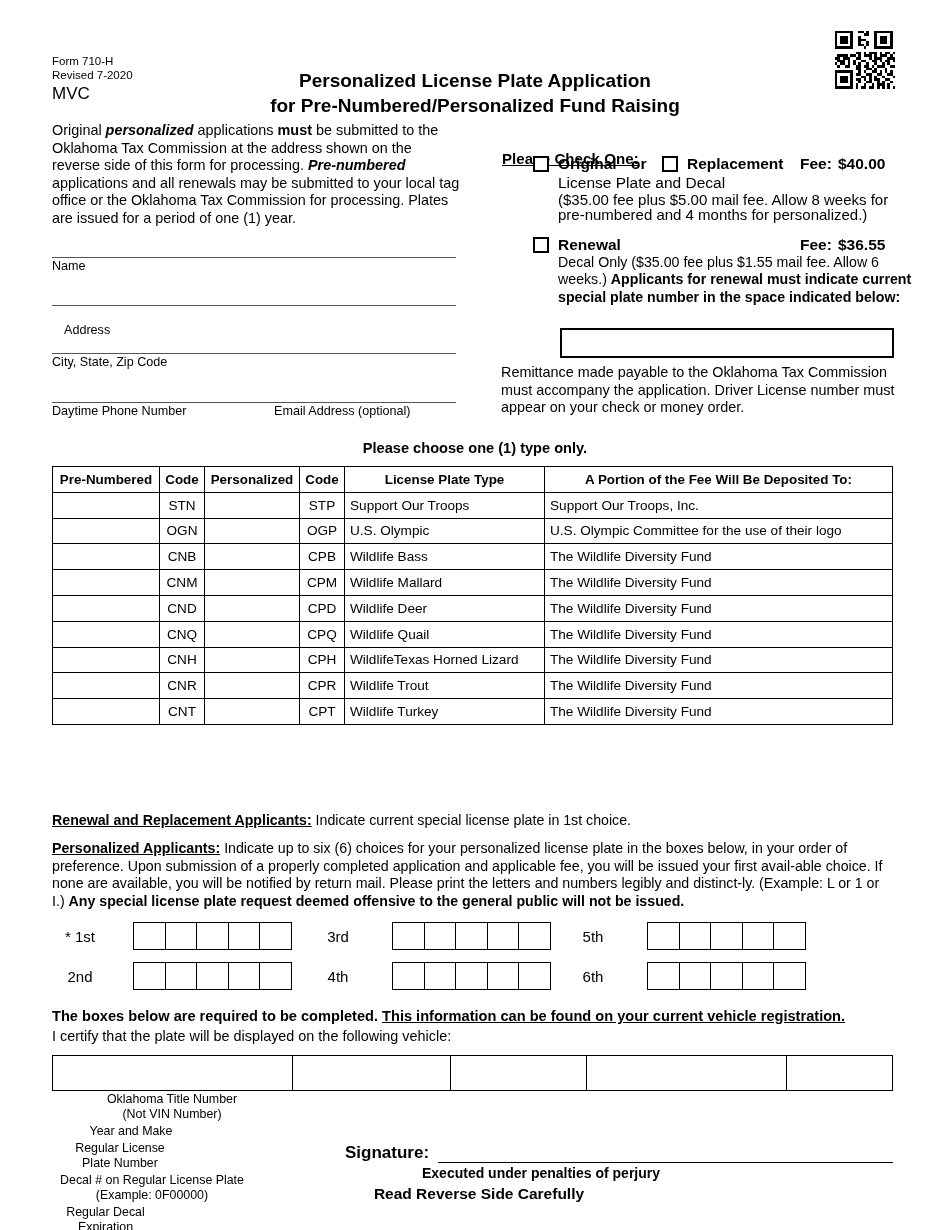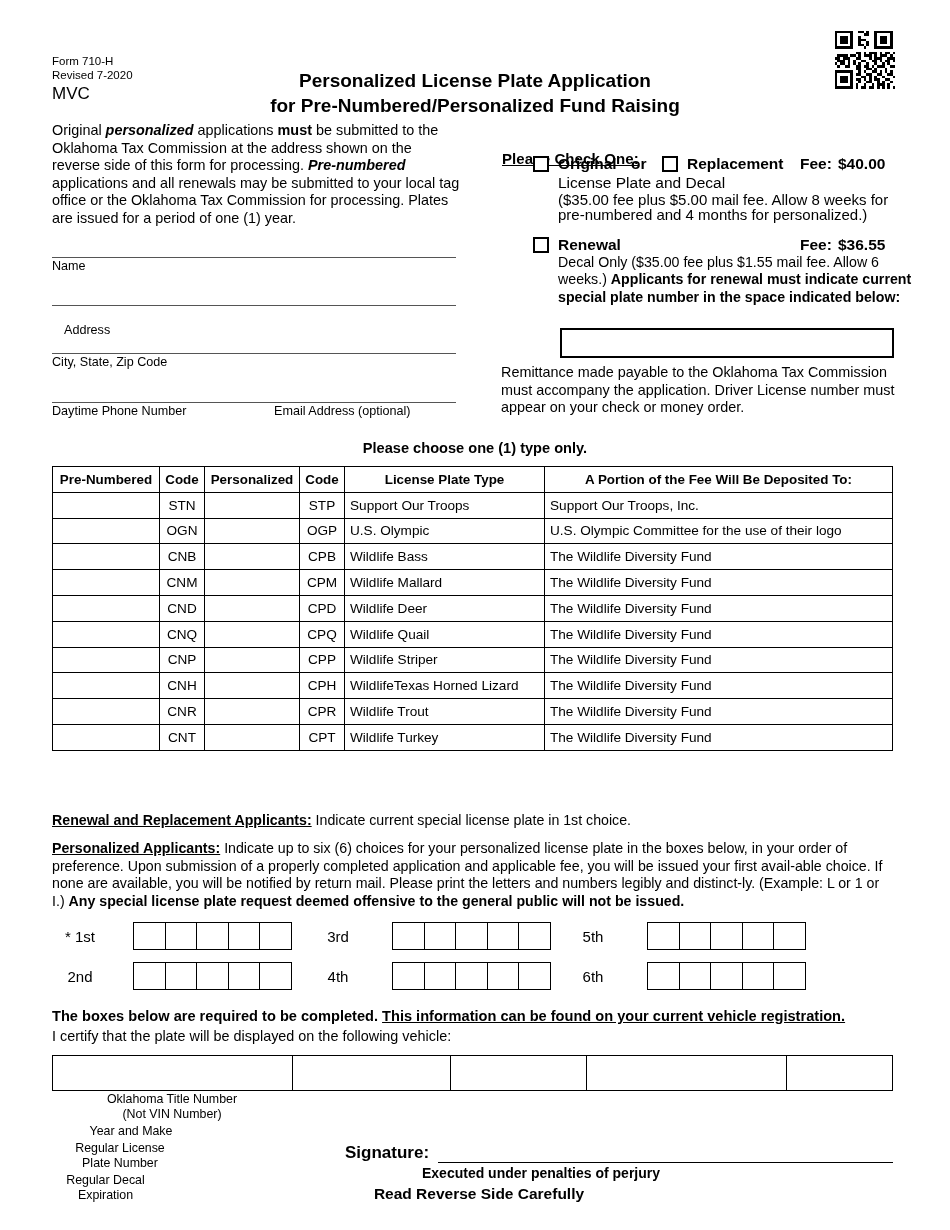--- a/index.html
+++ b/index.html
@@ -517,28 +517,20 @@
         <tr>
           <td class="c-pre"></td>
           <td class="c-code">CNQ</td>
           <td class="c-pers"></td>
           <td class="c-code">CPQ</td>
           <td class="c-type">Wildlife Quail</td>
           <td class="c-fund">The Wildlife Diversity Fund</td>
         </tr>
         <tr>
           <td class="c-pre"></td>
-          <td class="c-code">CNP</td>
-          <td class="c-pers"></td>
-          <td class="c-code">CPP</td>
-          <td class="c-type">Wildlife Striper</td>
-          <td class="c-fund">The Wildlife Diversity Fund</td>
-        </tr>
-        <tr>
-          <td class="c-pre"></td>
           <td class="c-code">CNH</td>
           <td class="c-pers"></td>
           <td class="c-code">CPH</td>
           <td class="c-type">WildlifeTexas Horned Lizard</td>
           <td class="c-fund">The Wildlife Diversity Fund</td>
         </tr>
         <tr>
           <td class="c-pre"></td>
           <td class="c-code">CNR</td>
           <td class="c-pers"></td>
@@ -636,20 +628,24 @@
       <div>(Not VIN Number)</div>
     </div>
     <div class="vcap" style="width:158px;">
       <div>Year and Make</div>
       <div></div>
     </div>
     <div class="vcap" style="width:136px;">
       <div>Regular License</div>
       <div>Plate Number</div>
     </div>
+    <div class="vcap" style="width:200px;">
+      <div>Decal # on Regular License Plate</div>
+      <div>(Example: 0F00000)</div>
+    </div>
     <div class="vcap" style="width:107px;">
       <div>Regular Decal</div>
       <div>Expiration</div>
     </div>
   </div>
 
   <div class="sig-label">Signature:</div>
   <div class="sig-rule"></div>
   <div class="perjury">Executed under penalties of perjury</div>
   <div class="read-reverse">Read Reverse Side Carefully</div>

